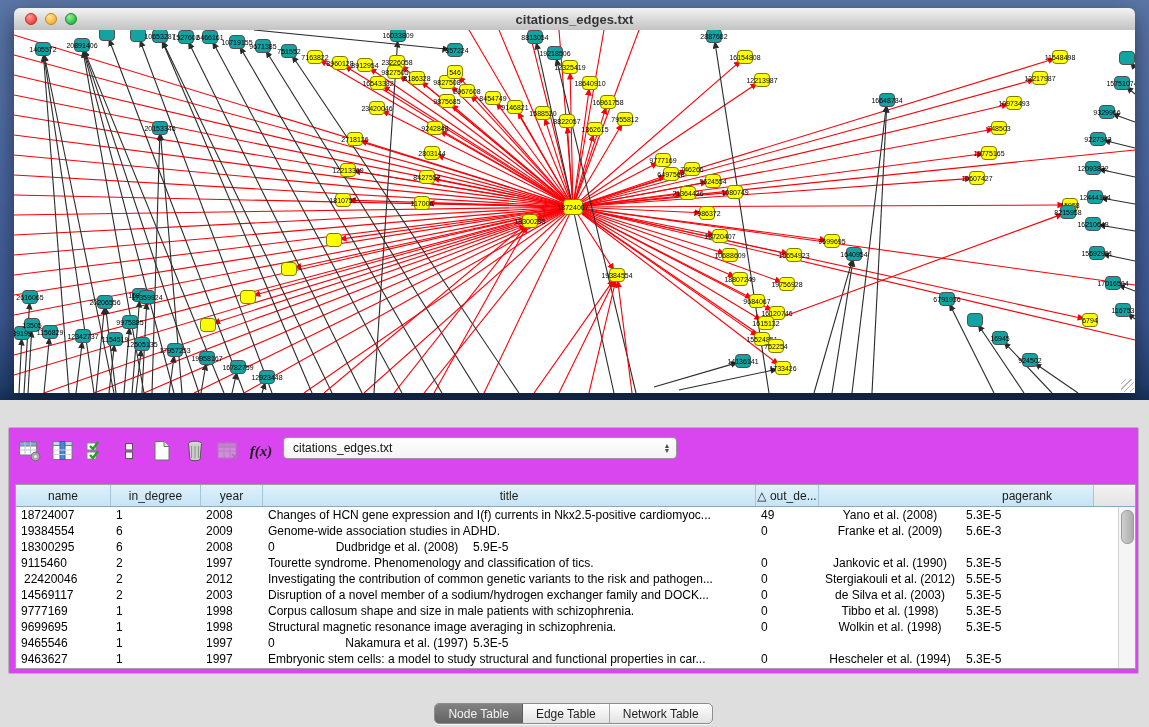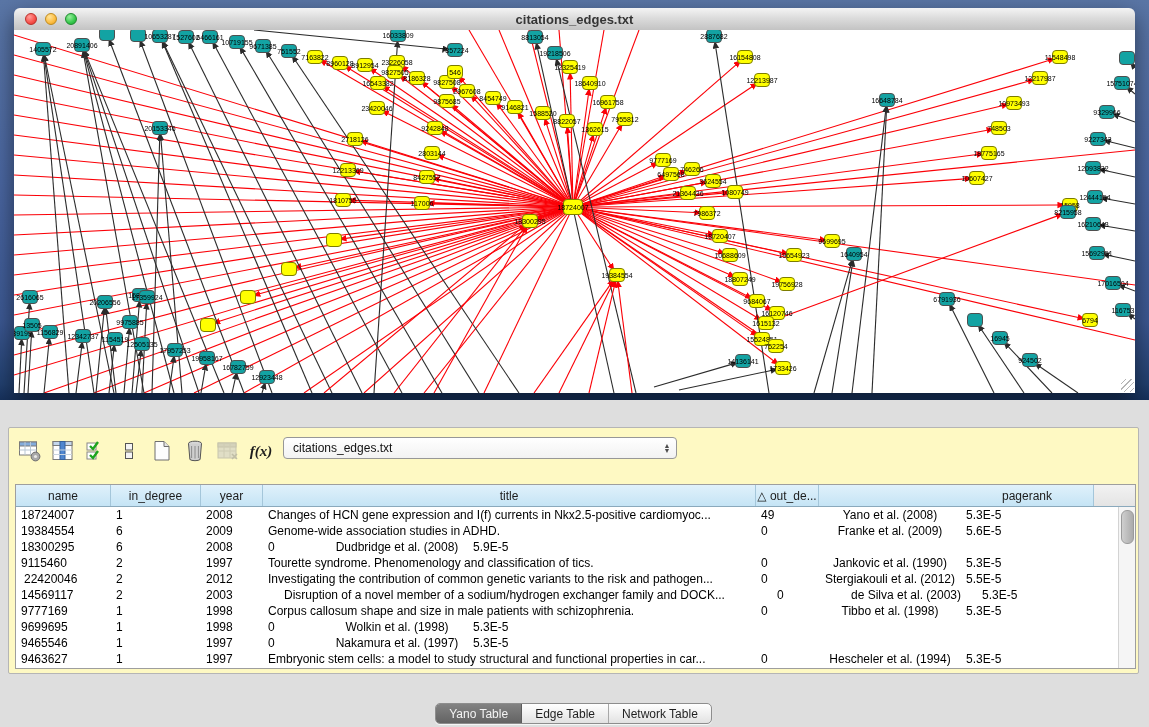--- a/index.html
+++ b/index.html
@@ -22,21 +22,21 @@
   .gcanvas{position:absolute;top:22px;left:0;right:0;bottom:0;background:#fff;overflow:hidden}
   .grip{position:absolute;right:1px;bottom:1px;width:13px;height:13px;
     background:repeating-linear-gradient(135deg,transparent 0 3px,#b5b5b5 3px 4px)}
   
   .tpanel{position:absolute;top:400px;left:0;width:1149px;height:327px;background:#dedede}
   .phead{position:absolute;top:0;left:0;right:0;height:23px;background:#e9e9e9;border-bottom:1px solid #d2d2d2}
   .ptitle{position:absolute;left:9px;top:5px;font-size:12px;color:#3a3a3a}
   .phicons{position:absolute;right:12px;top:4px;display:flex;gap:12px;align-items:center}
   .closex{font-size:14px;font-weight:bold;color:#222;line-height:14px;cursor:default}
   .pbody{position:absolute;left:8px;top:27px;width:1131px;height:247px;box-sizing:border-box;
-    background:#fef9c3;border:1px solid #b5b5b5;border-radius:2px}
+    background:#d946ef;border:1px solid #b5b5b5;border-radius:2px}
   .toolbar{position:absolute;left:8px;top:6px;height:34px;display:flex;align-items:center;gap:7px}
   .tbtn{width:26px;height:26px;display:flex;align-items:center;justify-content:center}
   .fx{font-family:"Liberation Serif",serif;font-style:italic;font-weight:bold;font-size:15px;color:#1d1d1d}
   .dd{position:absolute;left:274px;top:9px;width:394px;height:22px;box-sizing:border-box;
     background:linear-gradient(#ffffff,#f2f2f2);border:1px solid #979797;border-radius:4px;
     display:flex;align-items:center}
   .ddtext{flex:1;padding-left:9px;font-size:12px;color:#111;white-space:nowrap;overflow:hidden}
   .ddstep{width:18px;display:flex;flex-direction:column;align-items:center;justify-content:center;
     color:#4d4d4d;font-size:7px;line-height:5px}
   
@@ -568,21 +568,21 @@
             <div class="td c" style="width: 142px;">Yano et al. (2008)</div>
             <div class="td" style="width: 133px;">5.3E-5</div>
           </div>
           <div class="tr">
             <div class="td" style="width: 95px;">19384554</div>
             <div class="td" style="width: 90px;">6</div>
             <div class="td" style="width: 62px;">2009</div>
             <div class="td" style="width: 493px;">Genome-wide association studies in ADHD.</div>
             <div class="td" style="width: 63px;">0</div>
             <div class="td c" style="width: 142px;">Franke et al. (2009)</div>
-            <div class="td" style="width: 133px;">5.6E-5</div>
+            <div class="td" style="width: 133px;">5.6E-3</div>
           </div>
           <div class="tr">
             <div class="td" style="width: 95px;">18300295</div>
             <div class="td" style="width: 90px;">6</div>
             <div class="td" style="width: 62px;">2008</div>
             <div class="td" style="width: 63px;">0</div>
             <div class="td c" style="width: 142px;">Dudbridge et al. (2008)</div>
             <div class="td" style="width: 133px;">5.9E-5</div>
           </div>
           <div class="tr">
@@ -600,67 +600,68 @@
             <div class="td" style="width: 62px;">2012</div>
             <div class="td" style="width: 493px;">Investigating the contribution of common genetic variants to the risk and pathogen...</div>
             <div class="td" style="width: 63px;">0</div>
             <div class="td c" style="width: 142px;">Stergiakouli et al. (2012)</div>
             <div class="td" style="width: 133px;">5.5E-5</div>
           </div>
           <div class="tr">
             <div class="td" style="width: 95px;">14569117</div>
             <div class="td" style="width: 90px;">2</div>
             <div class="td" style="width: 62px;">2003</div>
-            <div class="td" style="width: 493px; margin-left: 16px;">Disruption of a novel member of a sodium/hydrogen exchanger family and DOCK...</div>
+            <div class="td" style="width: 493px;">Disruption of a novel member of a sodium/hydrogen exchanger family and DOCK...</div>
             <div class="td" style="width: 63px;">0</div>
             <div class="td c" style="width: 142px;">de Silva et al. (2003)</div>
             <div class="td" style="width: 133px;">5.3E-5</div>
           </div>
           <div class="tr">
             <div class="td" style="width: 95px;">9777169</div>
             <div class="td" style="width: 90px;">1</div>
             <div class="td" style="width: 62px;">1998</div>
             <div class="td" style="width: 493px;">Corpus callosum shape and size in male patients with schizophrenia.</div>
             <div class="td" style="width: 63px;">0</div>
             <div class="td c" style="width: 142px;">Tibbo et al. (1998)</div>
             <div class="td" style="width: 133px;">5.3E-5</div>
           </div>
           <div class="tr">
             <div class="td" style="width: 95px;">9699695</div>
             <div class="td" style="width: 90px;">1</div>
             <div class="td" style="width: 62px;">1998</div>
+            <div class="td" style="width: 493px;">Structural magnetic resonance image averaging in schizophrenia.</div>
             <div class="td" style="width: 63px;">0</div>
             <div class="td c" style="width: 142px;">Wolkin et al. (1998)</div>
             <div class="td" style="width: 133px;">5.3E-5</div>
           </div>
           <div class="tr">
             <div class="td" style="width: 95px;">9465546</div>
             <div class="td" style="width: 90px;">1</div>
             <div class="td" style="width: 62px;">1997</div>
             <div class="td" style="width: 63px;">0</div>
-            <div class="td c" style="width: 142px;">Nakamura et al. (1997)</div>
+            <div class="td c" style="width: 142px; text-align: right;">Nakamura et al. (1997)</div>
             <div class="td" style="width: 133px;">5.3E-5</div>
           </div>
           <div class="tr">
             <div class="td" style="width: 95px;">9463627</div>
             <div class="td" style="width: 90px;">1</div>
             <div class="td" style="width: 62px;">1997</div>
             <div class="td" style="width: 493px;">Embryonic stem cells: a model to study structural and functional properties in car...</div>
             <div class="td" style="width: 63px;">0</div>
             <div class="td c" style="width: 142px;">Hescheler et al. (1994)</div>
             <div class="td" style="width: 133px;">5.3E-5</div>
           </div>
         </div>
       <div class="sbar">
         <div class="thumb"></div>
       </div>
     </div>
 
     <div class="tabs">
       <div class="seg">
-        <span class="segi on">Yano Table</span>
+        <span class="segi on">Node Table</span>
         <span class="segi">Edge Table</span>
         <span class="segi last">Network Table</span>
       </div>
     </div>
 
   </div>
 </div>
 
 </body></html>

